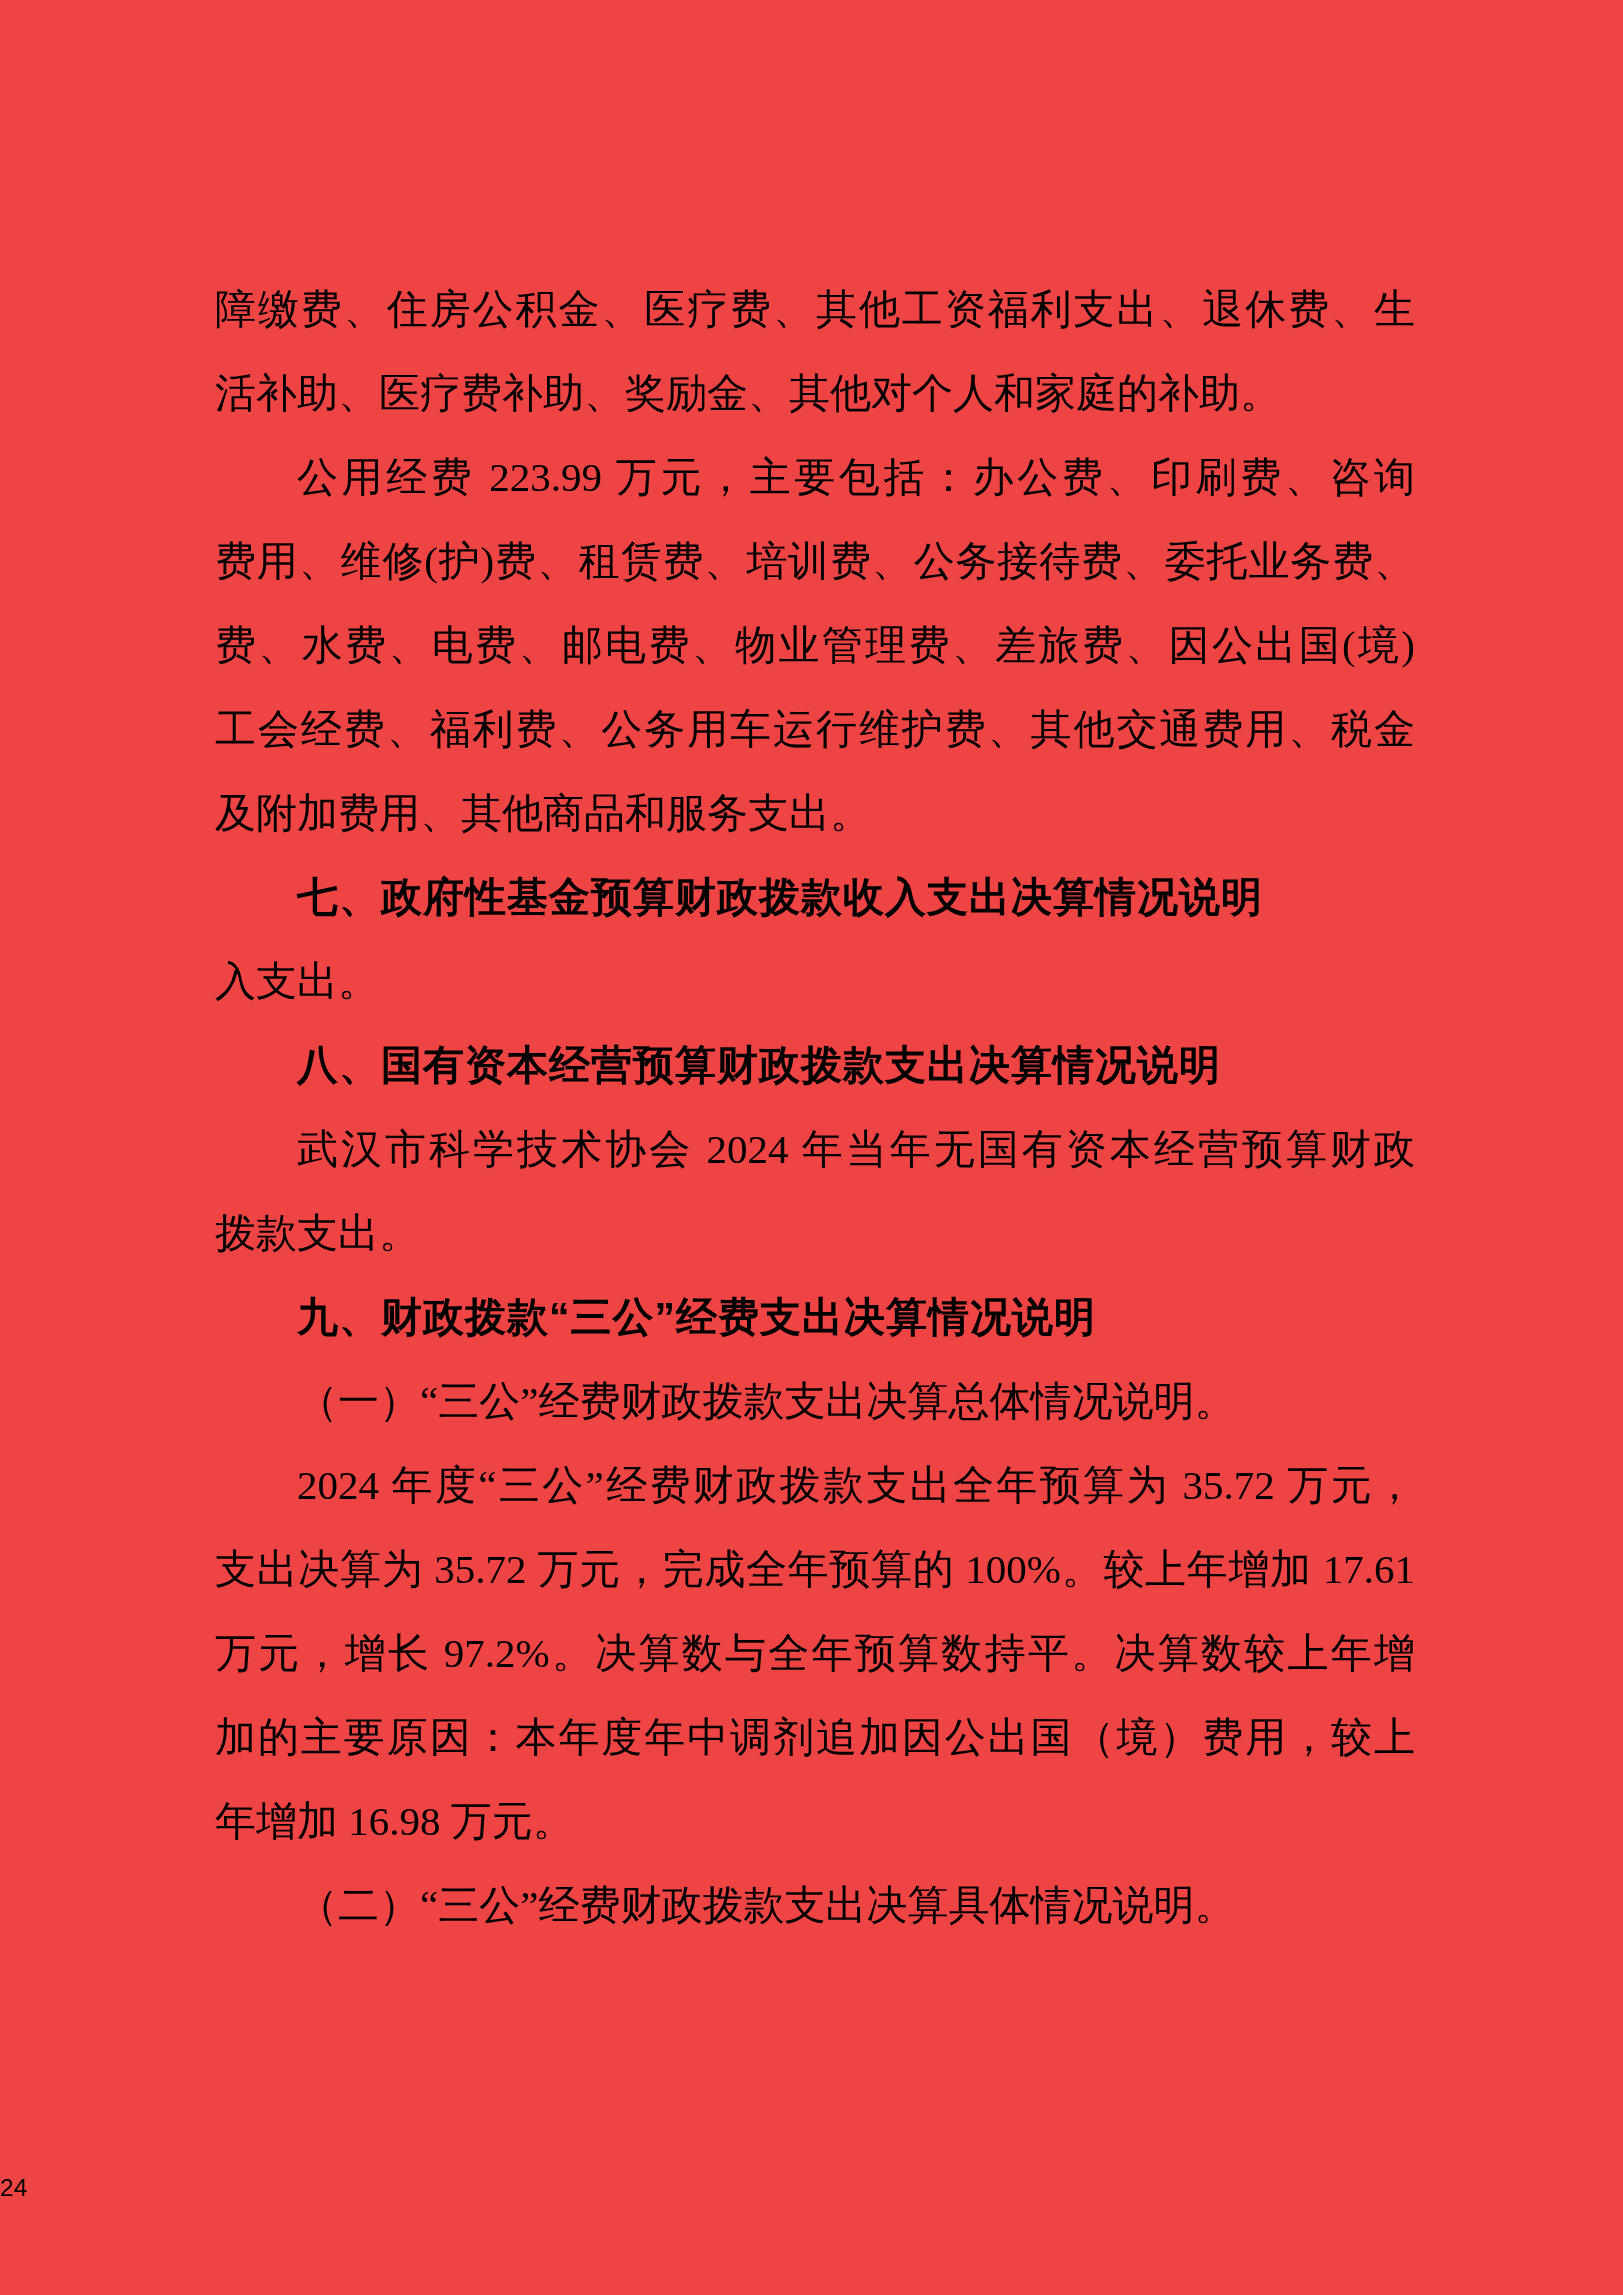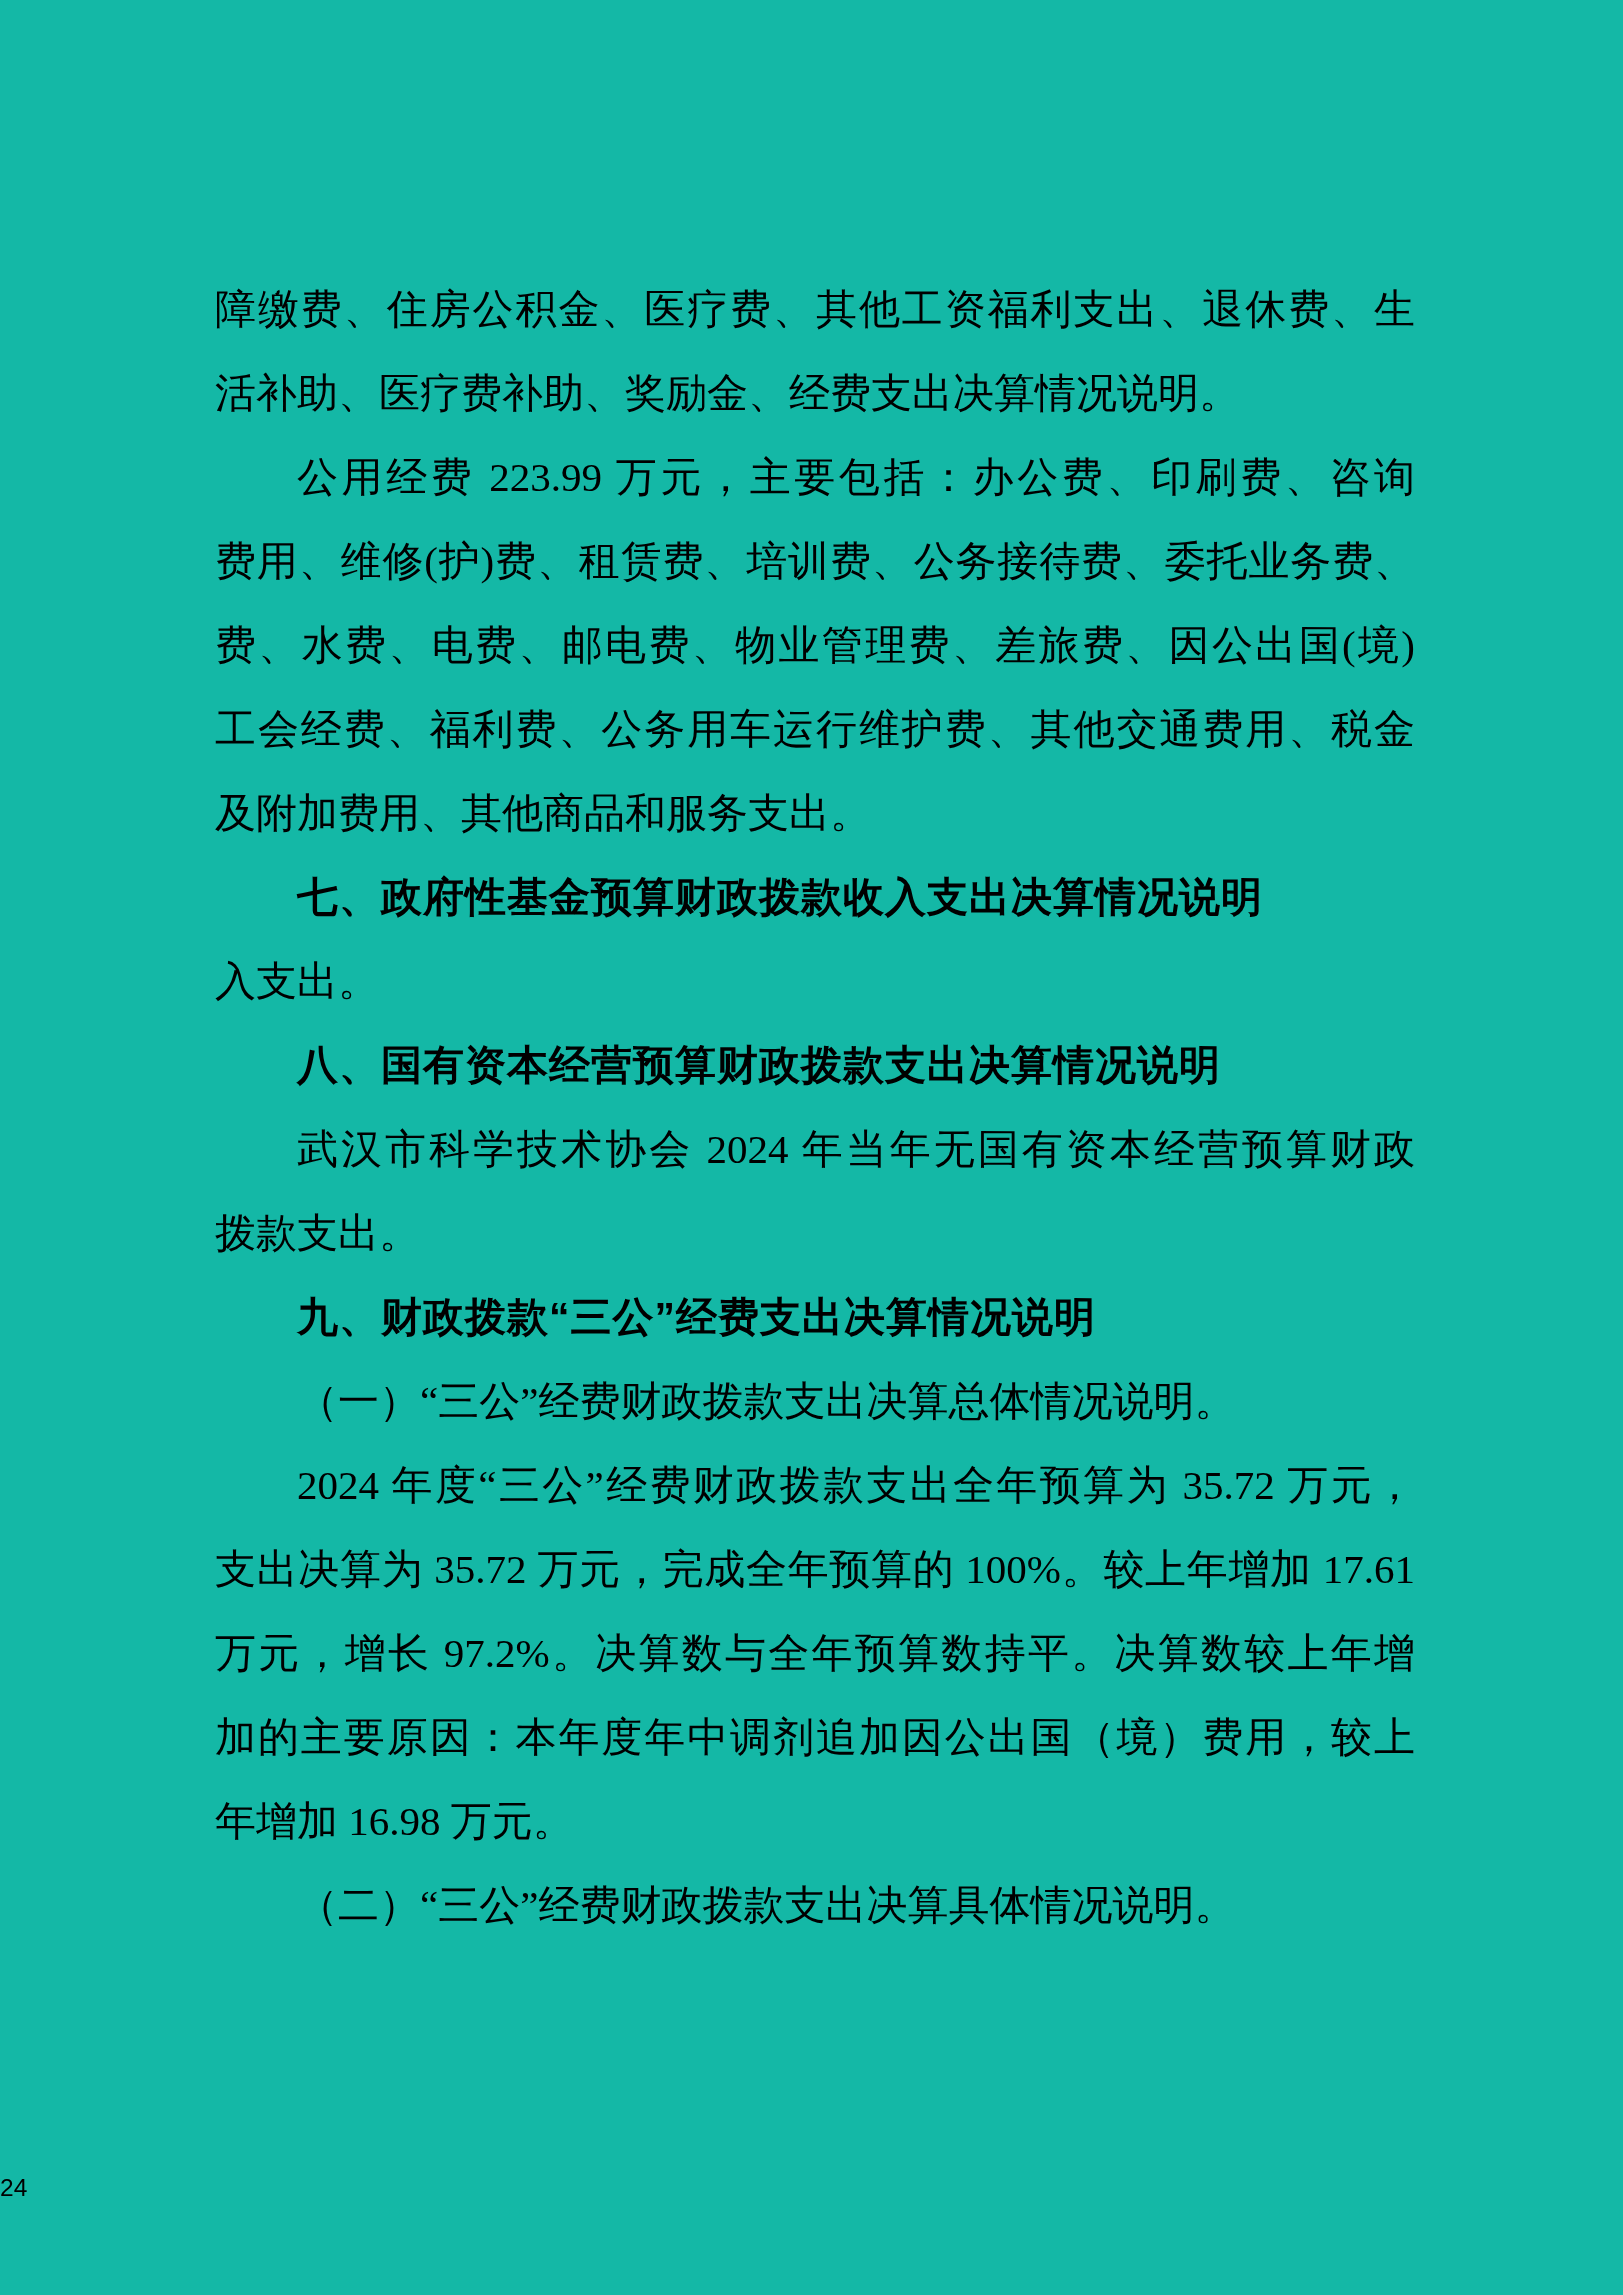--- a/index.html
+++ b/index.html
@@ -4,21 +4,21 @@
 <style>
   html, body {
     margin: 0;
     padding: 0;
     background: #ffffff;
   }
   .page {
     position: relative;
     width: 1623px;
     height: 2295px;
-    background: #14b8a6;
+    background: #ef4444;
     color: #000000;
     overflow: hidden;
   }
   .textblock {
     position: absolute;
     left: 215px;
     top: 267px;
     width: 1200px;
   }
   .line {
@@ -53,21 +53,21 @@
     font-size: 24.5px;
     color: #000000;
   }
 </style>
 </head>
 <body>
 
 <div class="page">
   <div class="textblock">
     <div class="line just">障缴费、住房公积金、医疗费、其他工资福利支出、退休费、生</div>
-    <div class="line">活补助、医疗费补助、奖励金、经费支出决算情况说明。</div>
+    <div class="line">活补助、医疗费补助、奖励金、其他对个人和家庭的补助。</div>
     <div class="line just indent">公用经费 223.99 万元，主要包括：办公费、印刷费、咨询</div>
     <div class="line just">费用、维修(护)费、租赁费、培训费、公务接待费、委托业务费、</div>
     <div class="line just">费、水费、电费、邮电费、物业管理费、差旅费、因公出国(境)</div>
     <div class="line just">工会经费、福利费、公务用车运行维护费、其他交通费用、税金</div>
     <div class="line">及附加费用、其他商品和服务支出。</div>
     <div class="line heading">七、政府性基金预算财政拨款收入支出决算情况说明</div>
     <div class="line">入支出。</div>
     <div class="line heading">八、国有资本经营预算财政拨款支出决算情况说明</div>
     <div class="line just indent">武汉市科学技术协会 2024 年当年无国有资本经营预算财政</div>
     <div class="line">拨款支出。</div>

